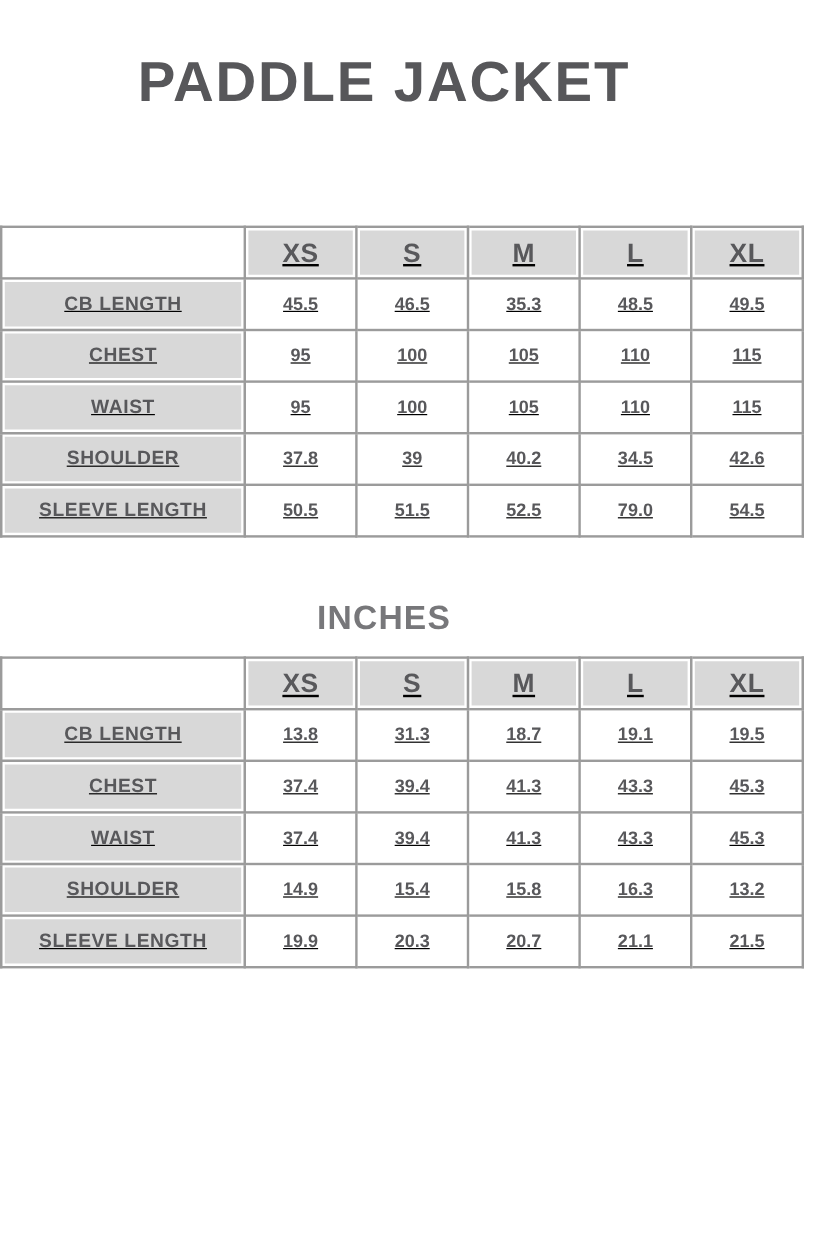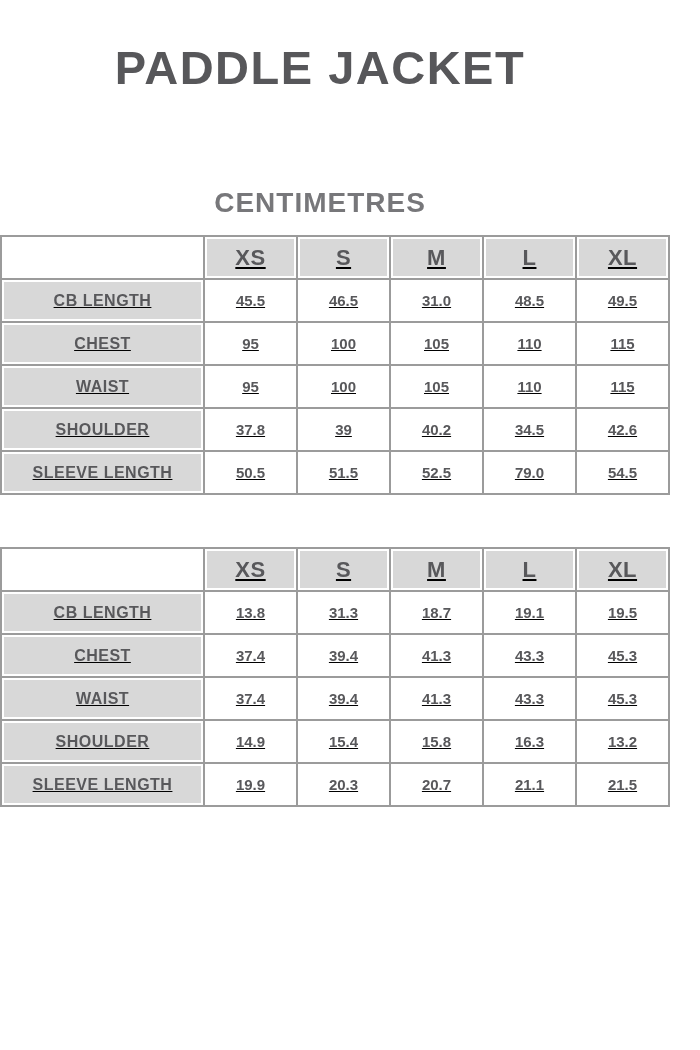--- a/index.html
+++ b/index.html
@@ -83,21 +83,20 @@
   }
 </style>
 </head>
 <body>
 
 <div class="page">
 
   <h1 class="title">PADDLE JACKET</h1>
 
   <section class="section cm">
-    <h2 class="heading">CENTIMETRES</h2>
     <table class="size-table">
       <colgroup>
         <col style="width:203px">
         <col style="width:93px">
           <col style="width:93px">
           <col style="width:93px">
           <col style="width:93px">
           <col style="width:93px">
       </colgroup>
       <tbody>
@@ -106,21 +105,21 @@
             <td class="cell-gray size-header">XS</td>
             <td class="cell-gray size-header">S</td>
             <td class="cell-gray size-header">M</td>
             <td class="cell-gray size-header">L</td>
             <td class="cell-gray size-header">XL</td>
           </tr>
           <tr>
             <td class="cell-gray row-label">CB LENGTH</td>
             <td class="cell-white cell-value">45.5</td>
             <td class="cell-white cell-value">46.5</td>
-            <td class="cell-white cell-value">31.0</td>
+            <td class="cell-white cell-value">35.3</td>
             <td class="cell-white cell-value">48.5</td>
             <td class="cell-white cell-value">49.5</td>
           </tr>
           <tr>
             <td class="cell-gray row-label">CHEST</td>
             <td class="cell-white cell-value">95</td>
             <td class="cell-white cell-value">100</td>
             <td class="cell-white cell-value">105</td>
             <td class="cell-white cell-value">110</td>
             <td class="cell-white cell-value">115</td>
@@ -147,20 +146,21 @@
             <td class="cell-white cell-value">51.5</td>
             <td class="cell-white cell-value">52.5</td>
             <td class="cell-white cell-value">79.0</td>
             <td class="cell-white cell-value">54.5</td>
           </tr>
         </tbody>
     </table>
   </section>
 
   <section class="section in">
+    <h2 class="heading">INCHES</h2>
     <table class="size-table">
       <colgroup>
         <col style="width:203px">
         <col style="width:93px">
           <col style="width:93px">
           <col style="width:93px">
           <col style="width:93px">
           <col style="width:93px">
       </colgroup>
       <tbody>

